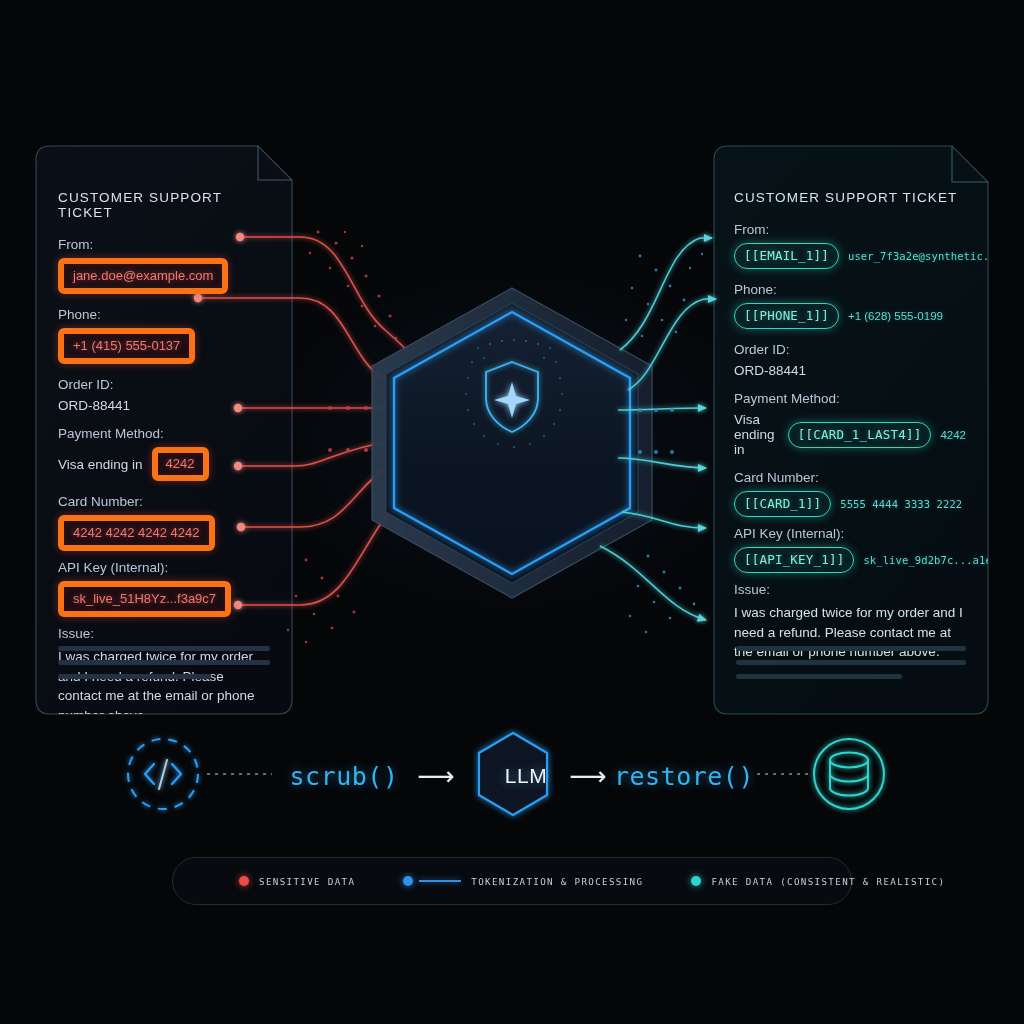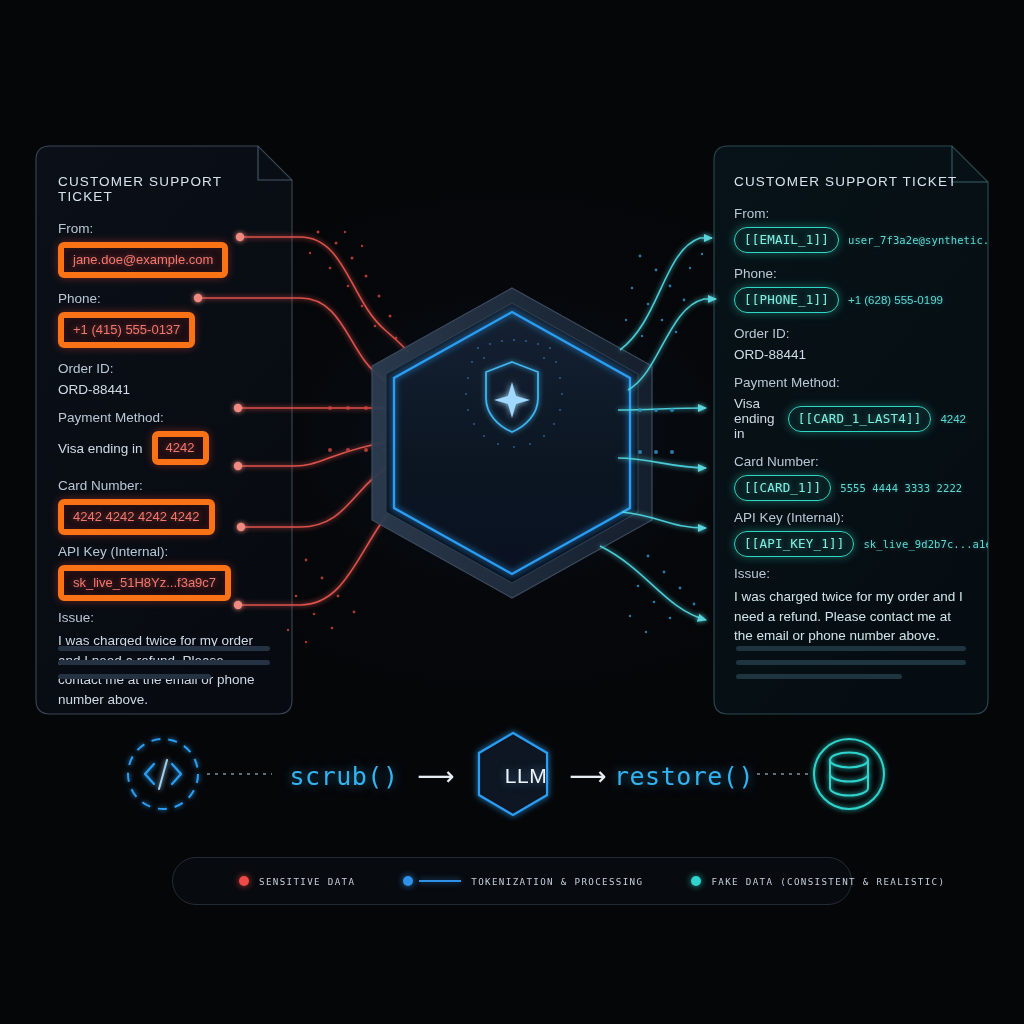--- a/index.html
+++ b/index.html
@@ -26,21 +26,21 @@
   
   .doc {
     position:absolute;
     border-radius:14px;
     overflow:hidden;
   }
   .doc-body { position:absolute; inset:0; padding:28px 22px 0 22px; }
 
   .doc-title {
     font-size:13.5px; letter-spacing:1.15px; font-weight:400;
-    color:#d6e2ee; margin-bottom:17px;
+    color:#d6e2ee; margin-bottom:17px;margin-top:16px;
   }
   .field-label {
     font-size:13.5px; color:#b9c7d6; margin-bottom:6px; font-weight:400;
   }
   .plain-val { font-size:13.5px; color:#cfdae6; }
   .gap { height:13px; }
   .gap-s { height:9px; }
 
   .row { display:flex; align-items:center; gap:9px; }
 

